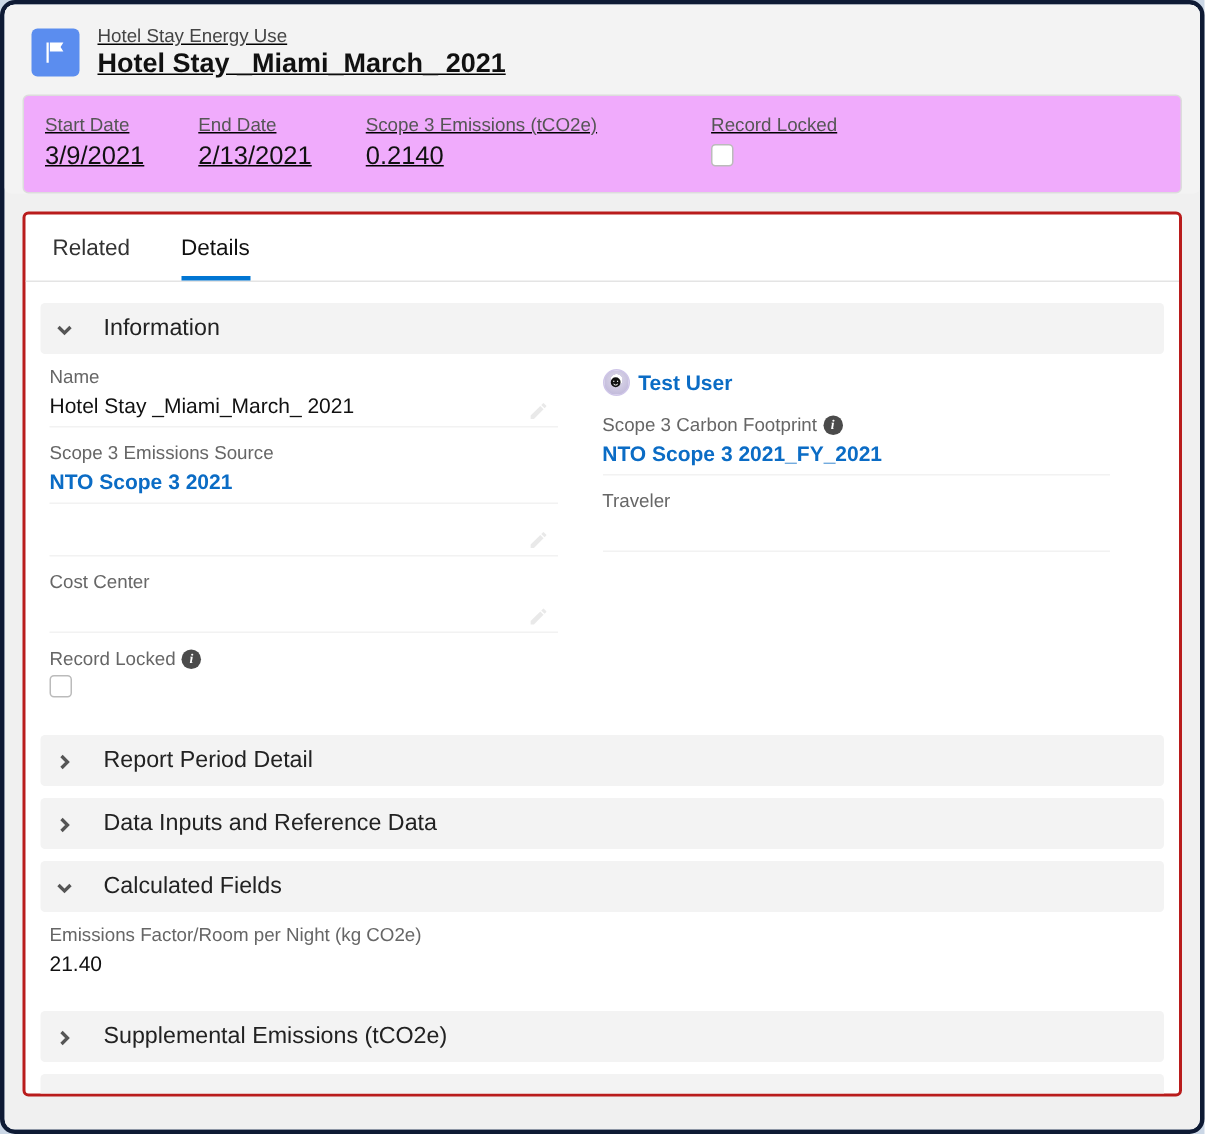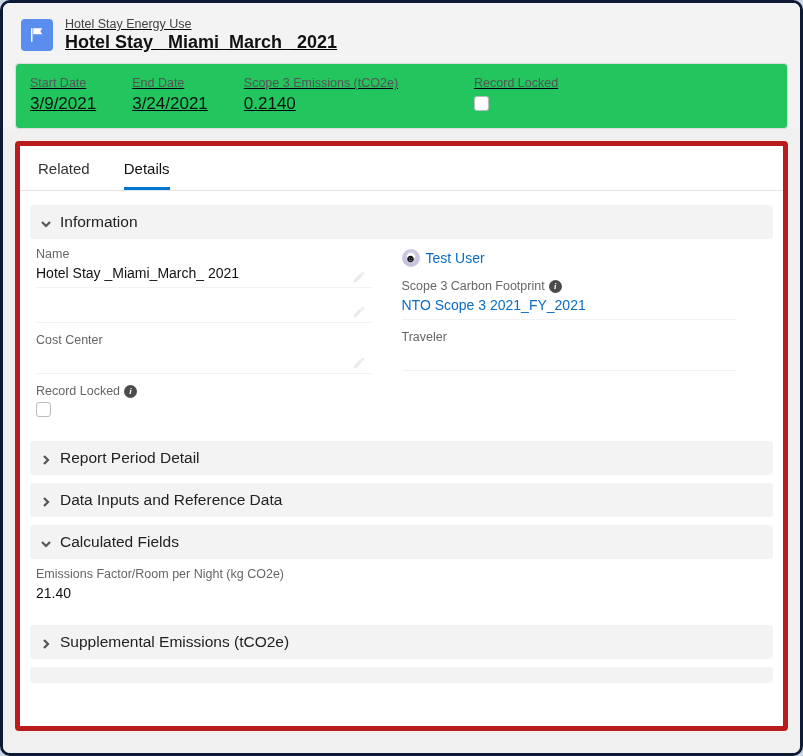--- a/index.html
+++ b/index.html
@@ -33,40 +33,40 @@
     width: 32px; height: 32px;
     background: #5b8def;
     border-radius: 4px;
     display: flex; align-items: center; justify-content: center;
     margin-right: 12px;
   }
   .icon-box svg { width: 18px; height: 18px; fill: #fff; }
   .obj-label { font-size: 12.5px; color: #444; }
   .obj-title { font-size: 18px; font-weight: 700; color: #111; margin-top: 1px;}
   .summary-bar {
-    background: #22c55e;
+    background: #f0abfc;
     border: 1px solid #dcdcdc;
     border-radius: 4px;
     margin: 0 12px 0 12px;
     padding: 12px 14px 14px 14px;
     display: flex;
     gap: 36px;
   }
   .summary-item { display: flex; flex-direction: column; }
   .summary-label { font-size: 12.5px; color: #555; margin-bottom: 4px;}
   .summary-value { font-size: 17px; color: #111; }
   .checkbox {
     width: 15px; height: 15px; border: 1px solid #bbb; border-radius: 3px;
     background: #fff; display: inline-block; margin-top: 2px;
   }
   .gap-strip { height: 12px; background: transparent; }
   .detail-card {
     background: #fff;
     margin: 0 12px 12px 12px;
-    border: 5px solid #b91c1c;
+    border: 2px solid #b91c1c;
     border-radius: 4px;
     height: calc(100% - 160px);
     overflow: hidden;
   }
   .tabs {
     display: flex;
     padding: 14px 18px 0 18px;
     gap: 34px;
     border-bottom: 1px solid #e4e4e4;
   }
@@ -76,38 +76,38 @@
   }
   .tab.active { font-weight: 400; color: #111; border-bottom-color: #0176d3; }
   .sections { padding: 6px 10px 10px 10px; }
   .section-header {
     background: #f3f3f3;
     border-radius: 3px;
     padding: 8px 10px;
     margin-top: 8px;
     display: flex;
     align-items: center;
-    gap: 8px;
+    gap: 20px;
     font-size: 15.5px;
     color: #222;
     cursor: pointer;
   }
   .chev {
     width: 12px; height: 12px; display: inline-block;
   }
   .chev svg { width: 12px; height: 12px; stroke: #555; stroke-width: 2.2; fill: none; }
   .fields-two-col {
     display: flex;
     padding: 8px 6px 2px 6px;
   }
   .col { flex: 1; padding-right: 30px;}
   .field { margin-bottom: 10px; position: relative; }
   .field-label { font-size: 12.5px; color: #666; margin-bottom: 2px; display: flex; align-items: center; gap: 4px;}
   .field-value { font-size: 14px; color: #111; padding: 2px 0;}
-  .field-link { color: #0b6cc5; }
+  .field-link { color: #0b6cc5; font-weight: bold; }
   .edit-pencil {
     position: absolute; right: 6px; bottom: 4px;
     width: 14px; height: 14px; opacity: 0.18;
   }
   .edit-pencil svg { width: 14px; height: 14px; fill: #888;}
   .user-chip { display: flex; align-items: center; gap: 6px;}
   .avatar {
     width: 18px; height: 18px; border-radius: 50%;
     background: radial-gradient(circle at 50% 40%, #fff 30%, #d4cfe4 31%, #b9b0d6 100%);
     border: 1px solid #cfc6e8;
@@ -139,21 +139,21 @@
         <div class="obj-title">Hotel Stay _Miami_March_ 2021</div>
       </div>
     </div>
     <div class="summary-bar">
       <div class="summary-item">
         <span class="summary-label">Start Date</span>
         <span class="summary-value">3/9/2021</span>
       </div>
       <div class="summary-item">
         <span class="summary-label">End Date</span>
-        <span class="summary-value">3/24/2021</span>
+        <span class="summary-value">2/13/2021</span>
       </div>
       <div class="summary-item">
         <span class="summary-label">Scope 3 Emissions (tCO2e)</span>
         <span class="summary-value">0.2140</span>
       </div>
       <div class="summary-item" style="margin-left:40px;">
         <span class="summary-label">Record Locked</span>
         <span class="checkbox"></span>
       </div>
     </div>
@@ -178,20 +178,24 @@
       <div class="fields-two-col">
         <div class="col">
           <div class="field">
             <div class="field-label">Name</div>
             <div class="field-value underline-faint">Hotel Stay _Miami_March_ 2021</div>
             <span class="edit-pencil"><svg viewBox="0 0 24 24">
                   <path d="M3 17.25V21h3.75L17.81 9.94l-3.75-3.75L3 17.25zM20.71 7.04a1 1 0 0 0 0-1.41l-2.34-2.34a1 1 0 0 0-1.41 0l-1.83 1.83 3.75 3.75 1.83-1.83z"></path>
                 </svg></span>
           </div>
           <div class="field">
+            <div class="field-label">Scope 3 Emissions Source</div>
+            <div class="field-value field-link underline-faint">NTO Scope 3 2021</div>
+          </div>
+          <div class="field">
             <div class="field-value underline-faint">&nbsp;</div>
             <span class="edit-pencil"><svg viewBox="0 0 24 24">
                   <path d="M3 17.25V21h3.75L17.81 9.94l-3.75-3.75L3 17.25zM20.71 7.04a1 1 0 0 0 0-1.41l-2.34-2.34a1 1 0 0 0-1.41 0l-1.83 1.83 3.75 3.75 1.83-1.83z"></path>
                 </svg></span>
           </div>
           <div class="field">
             <div class="field-label">Cost Center</div>
             <div class="field-value underline-faint">&nbsp;</div>
             <span class="edit-pencil"><svg viewBox="0 0 24 24">
                   <path d="M3 17.25V21h3.75L17.81 9.94l-3.75-3.75L3 17.25zM20.71 7.04a1 1 0 0 0 0-1.41l-2.34-2.34a1 1 0 0 0-1.41 0l-1.83 1.83 3.75 3.75 1.83-1.83z"></path>

